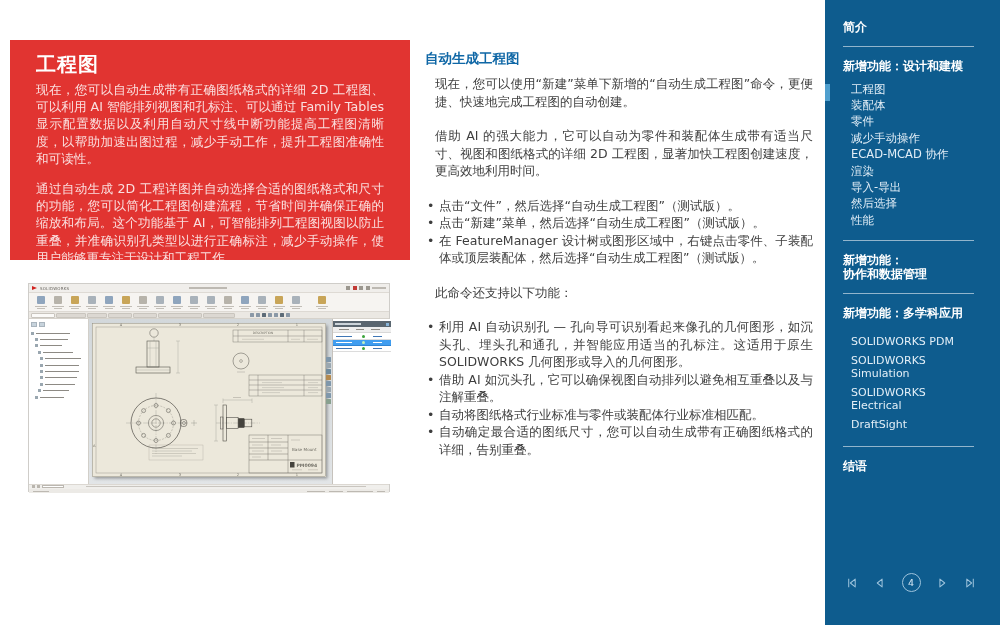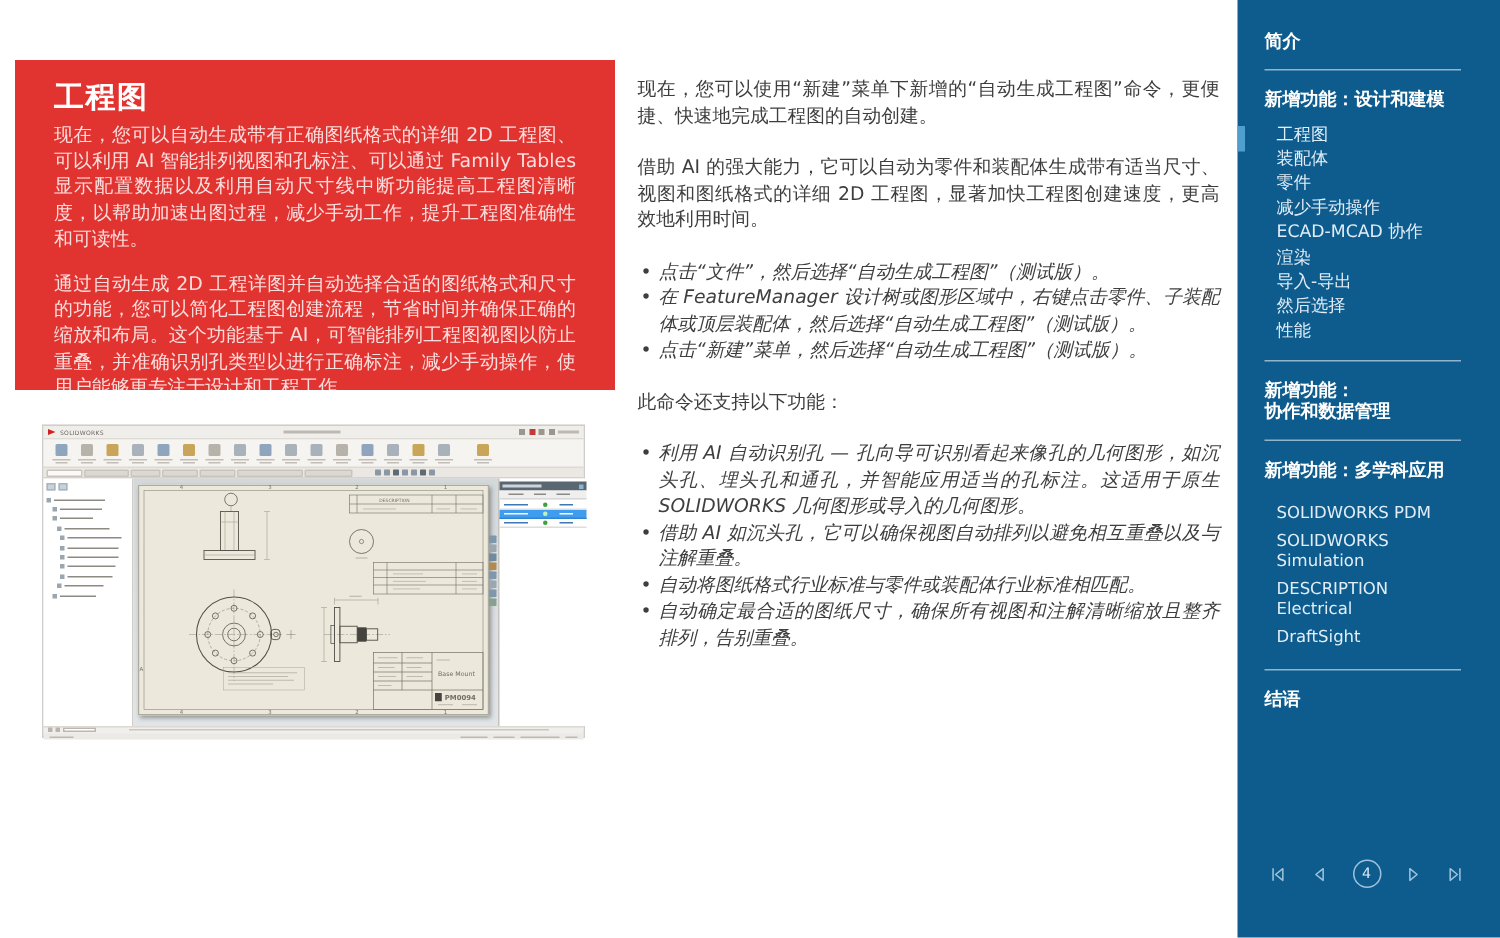--- a/index.html
+++ b/index.html
@@ -8,23 +8,23 @@
 
   
   .red-panel{position:absolute;left:10px;top:40px;width:400px;height:220px;background:#e13431;
              box-sizing:border-box;padding:12px 26px;overflow:hidden;}
   .red-panel h1{margin:0 0 5px 0;font-size:20px;line-height:24px;font-weight:bold;color:#ffffff;letter-spacing:1px;}
   .red-panel p{margin:0 0 13px 0;font-size:12.6px;line-height:17.2px;color:rgba(255,255,255,.84);text-align:justify;}
 
   
   .article{position:absolute;left:425px;top:50px;width:388px;color:#3e3e3e;font-size:12.5px;line-height:17.5px;}
   .article h2{margin:0 0 9px 0;font-size:13.5px;line-height:16px;color:#0f67a6;font-weight:bold;}
-  .article p{margin:0 0 17px 0;text-align:justify;}
+  .article p{margin:0 0 17px 10px;text-align:justify;}
   .article ul{margin:0 0 17px 0;padding:0;list-style:none;}
-  .article li{position:relative;padding-left:14px;text-align:justify;font-style:italic;}
+  .article li{position:relative;padding-left:14px;text-align:justify;}
   .article li::before{content:"•";position:absolute;left:2px;top:0;}
 
   
   .sidebar{position:absolute;right:0;top:0;width:175px;height:625px;background:#0e5c8e;color:#fff;}
   .sb-inner{position:absolute;left:18px;right:26px;top:0;padding-top:20px;}
   .sb-h{font-size:12px;font-weight:bold;line-height:14px;color:#ffffff;}
   .sb-div{height:1px;background:rgba(255,255,255,.55);margin:12px 0;}
   .sb-item{font-size:11.5px;line-height:13px;color:#e2eef7;padding:1.7px 0 1.7px 8px;cursor:pointer;}
   .sb-item.latin{font-size:11px;padding-top:3px;padding-bottom:3px;}
   .sb-active-bar{position:absolute;left:0;top:84px;width:5px;height:17px;background:#4f9fce;}
@@ -102,33 +102,34 @@
 </head>
 <body>
 
 <div class="red-panel">
   <h1>工程图</h1>
   <p>现在，您可以自动生成带有正确图纸格式的详细 2D 工程图、可以利用 AI 智能排列视图和孔标注、可以通过 Family Tables 显示配置数据以及利用自动尺寸线中断功能提高工程图清晰度，以帮助加速出图过程，减少手动工作，提升工程图准确性和可读性。</p>
   <p>通过自动生成 2D 工程详图并自动选择合适的图纸格式和尺寸的功能，您可以简化工程图创建流程，节省时间并确保正确的缩放和布局。这个功能基于 AI，可智能排列工程图视图以防止重叠，并准确识别孔类型以进行正确标注，减少手动操作，使用户能够更专注于设计和工程工作。</p>
 </div>
 
 <div class="article">
+  <h2>自动生成工程图</h2>
   <p>现在，您可以使用“新建”菜单下新增的“自动生成工程图”命令，更便捷、快速地完成工程图的自动创建。</p>
   <p>借助 AI 的强大能力，它可以自动为零件和装配体生成带有适当尺寸、视图和图纸格式的详细 2D 工程图，显著加快工程图创建速度，更高效地利用时间。</p>
   <ul>
     <li>点击“文件”，然后选择“自动生成工程图”（测试版）。</li>
+    <li>点击“新建”菜单，然后选择“自动生成工程图”（测试版）。</li>
     <li>在 FeatureManager 设计树或图形区域中，右键点击零件、子装配体或顶层装配体，然后选择“自动生成工程图”（测试版）。</li>
-    <li>点击“新建”菜单，然后选择“自动生成工程图”（测试版）。</li>
   </ul>
   <p>此命令还支持以下功能：</p>
   <ul>
     <li>利用 AI 自动识别孔 — 孔向导可识别看起来像孔的几何图形，如沉头孔、埋头孔和通孔，并智能应用适当的孔标注。这适用于原生 SOLIDWORKS 几何图形或导入的几何图形。</li>
     <li>借助 AI 如沉头孔，它可以确保视图自动排列以避免相互重叠以及与注解重叠。</li>
     <li>自动将图纸格式行业标准与零件或装配体行业标准相匹配。</li>
-    <li>自动确定最合适的图纸尺寸，确保所有视图和注解清晰缩放且整齐排列，告别重叠。</li>
+    <li>自动确定最合适的图纸尺寸，您可以自动生成带有正确图纸格式的详细，告别重叠。</li>
   </ul>
 </div>
 
 <div class="sw">
 
   <div class="sw-titlebar">
     <span class="sw-logo"></span>
     <span class="sw-brand">SOLIDWORKS</span>
     <span class="tb-center">
         <span class="dash" style="width:38px;height:2px"></span>
@@ -513,21 +514,21 @@
     <div class="sb-item">性能</div>
     <div class="sb-div"></div>
     <div class="sb-h">
       <div>新增功能：</div>
       <div>协作和数据管理</div>
     </div>
     <div class="sb-div"></div>
     <div class="sb-h" style="margin-bottom:12px">新增功能：多学科应用</div>
     <div class="sb-item latin">SOLIDWORKS PDM</div>
     <div class="sb-item latin">SOLIDWORKS Simulation</div>
-    <div class="sb-item latin">DESCRIPTION Electrical</div>
+    <div class="sb-item latin">SOLIDWORKS Electrical</div>
     <div class="sb-item latin">DraftSight</div>
     <div class="sb-div"></div>
     <div class="sb-h">结语</div>
   </div>
 
   <div class="sb-pager">
     <svg width="13" height="14" viewBox="0 0 14 14">
       <g fill="none" stroke="#9dc3dc" stroke-width="1.1" stroke-linejoin="round">
         <path d="M4 2.5v9"></path>
           <path d="M11 2.8 5.8 7l5.2 4.2z"></path>

